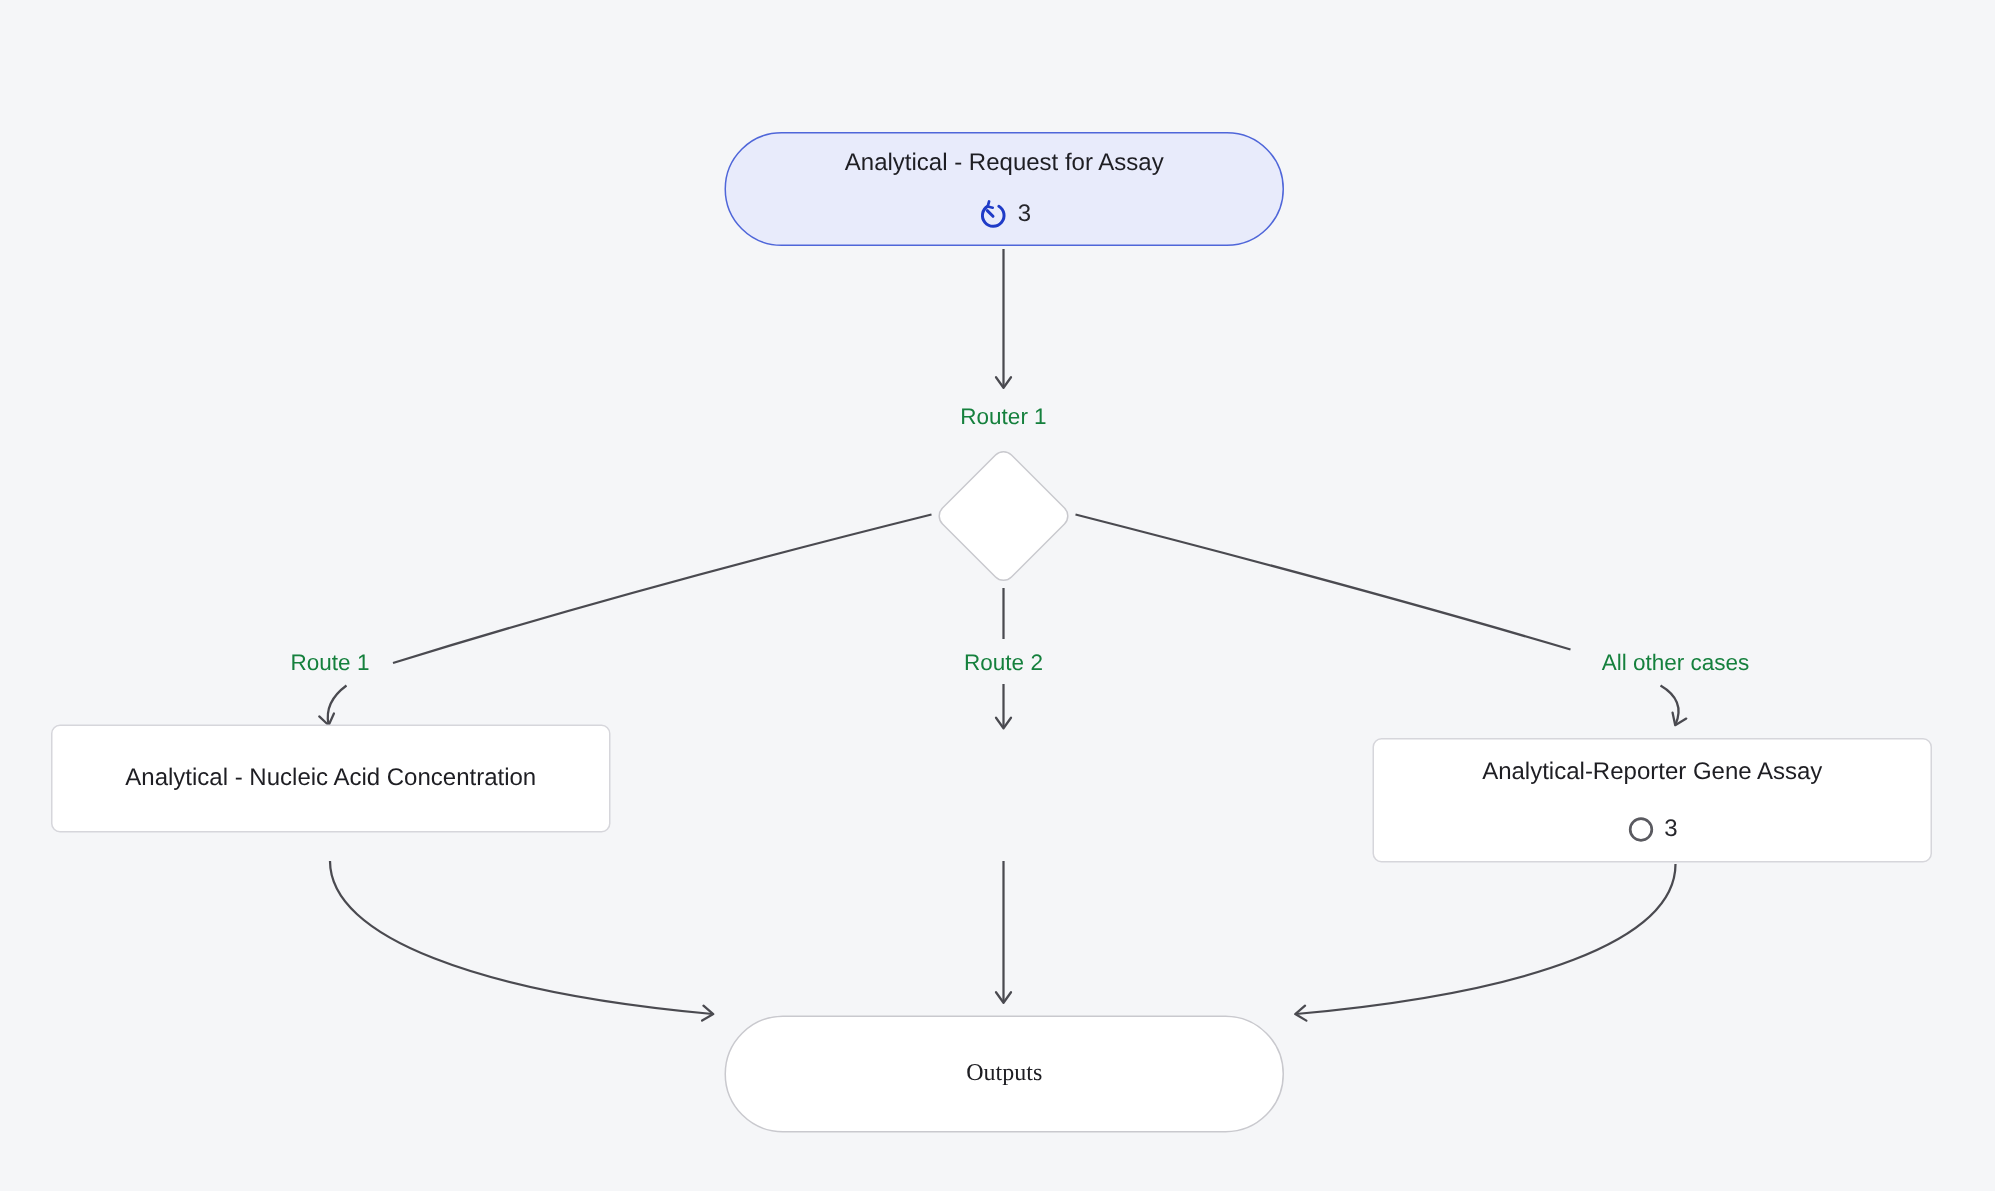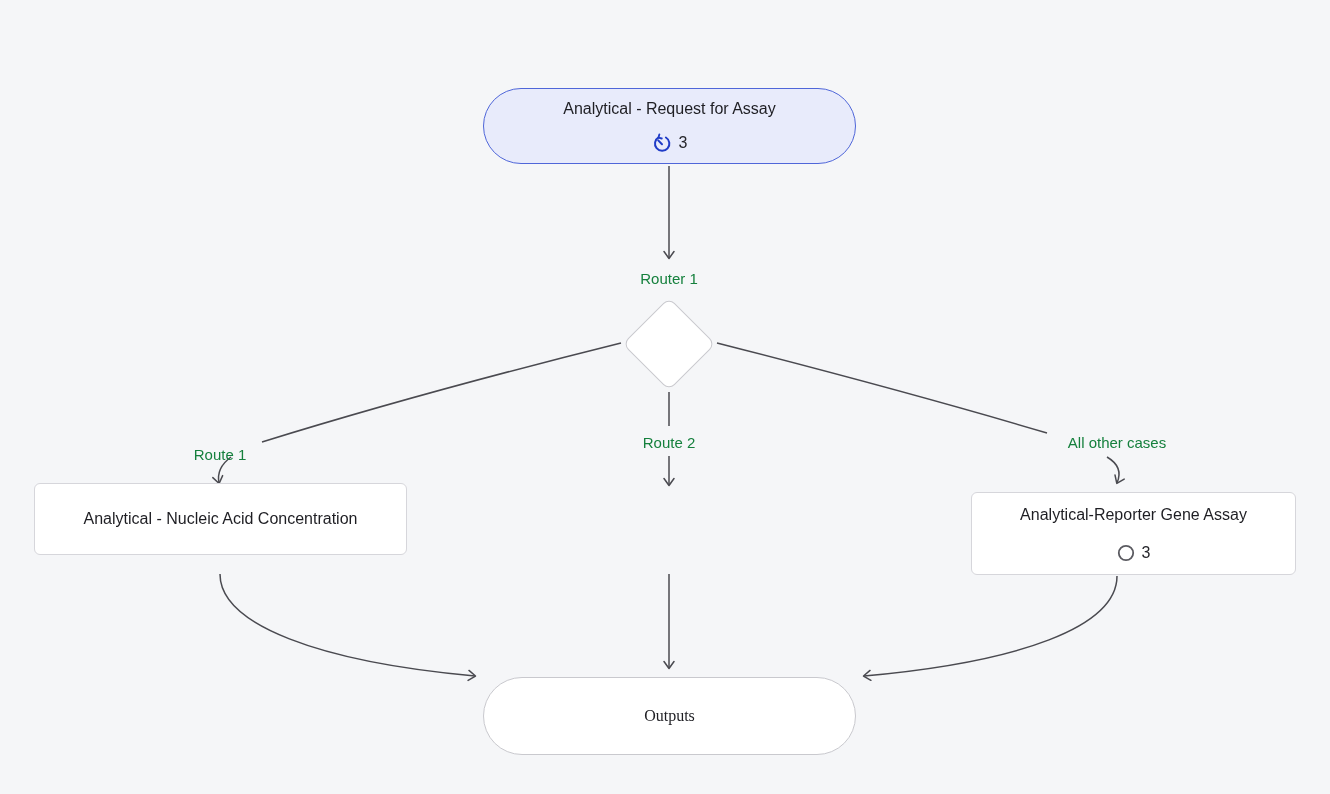--- a/index.html
+++ b/index.html
@@ -48,40 +48,40 @@
     width: 373px; height: 78px;
     border: 1px solid #c9c9ce;
     font-family: Liberation Serif, serif;
   }
   .rect-node {
     border: 1px solid #d6d6db;
     border-radius: 6px;
   }
   .node-left   { left: 34px;  top: 483px; width: 373px; height: 72px; }
   .node-mid    { left: 483px; top: 495px; width: 373px; height: 78px; }
-  .node-right  { left: 971px; top: 492px; width: 325px; height: 83px; gap: 20px; }
+  .node-right  { left: 915px; top: 492px; width: 373px; height: 83px; gap: 20px; }
   .diamond {
     position: absolute;
     left: 636px; top: 311px;
     width: 66px; height: 66px;
     background: #ffffff;
     border: 1.5px solid #c9c9ce;
     border-radius: 8px;
     transform: rotate(45deg);
     box-sizing: border-box;
   }
   .edge-label {
     position: absolute;
     transform: translate(-50%, -50%);
     font-size: 15px;
     color: #15803d;
     white-space: nowrap;
   }
   .lbl-router    { left: 669px;  top: 278px; }
-  .lbl-route1    { left: 220px;  top: 454px; }
+  .lbl-route1    { left: 220px;  top: 442px; }
   .lbl-route2    { left: 669px;  top: 442px; }
   .lbl-allother  { left: 1117px; top: 442px; text-align: right; }
   .count-row {
     display: flex;
     align-items: center;
     justify-content: center;
     gap: 7px;
   }
   .count-num {
     font-size: 16px;

